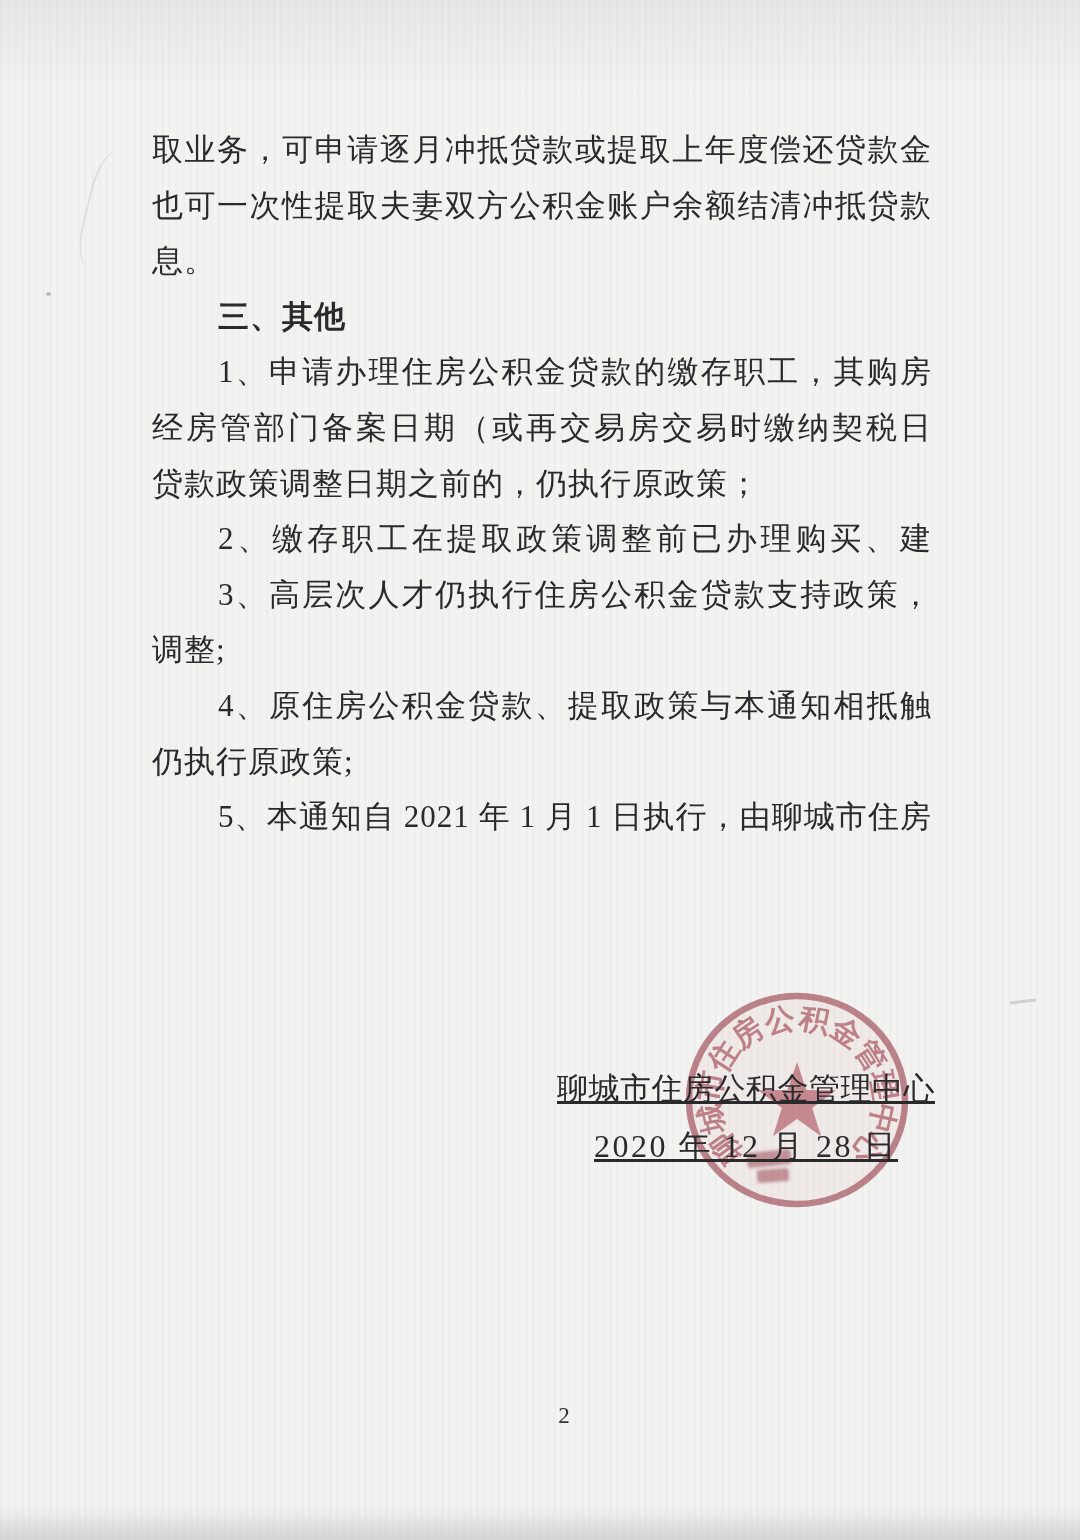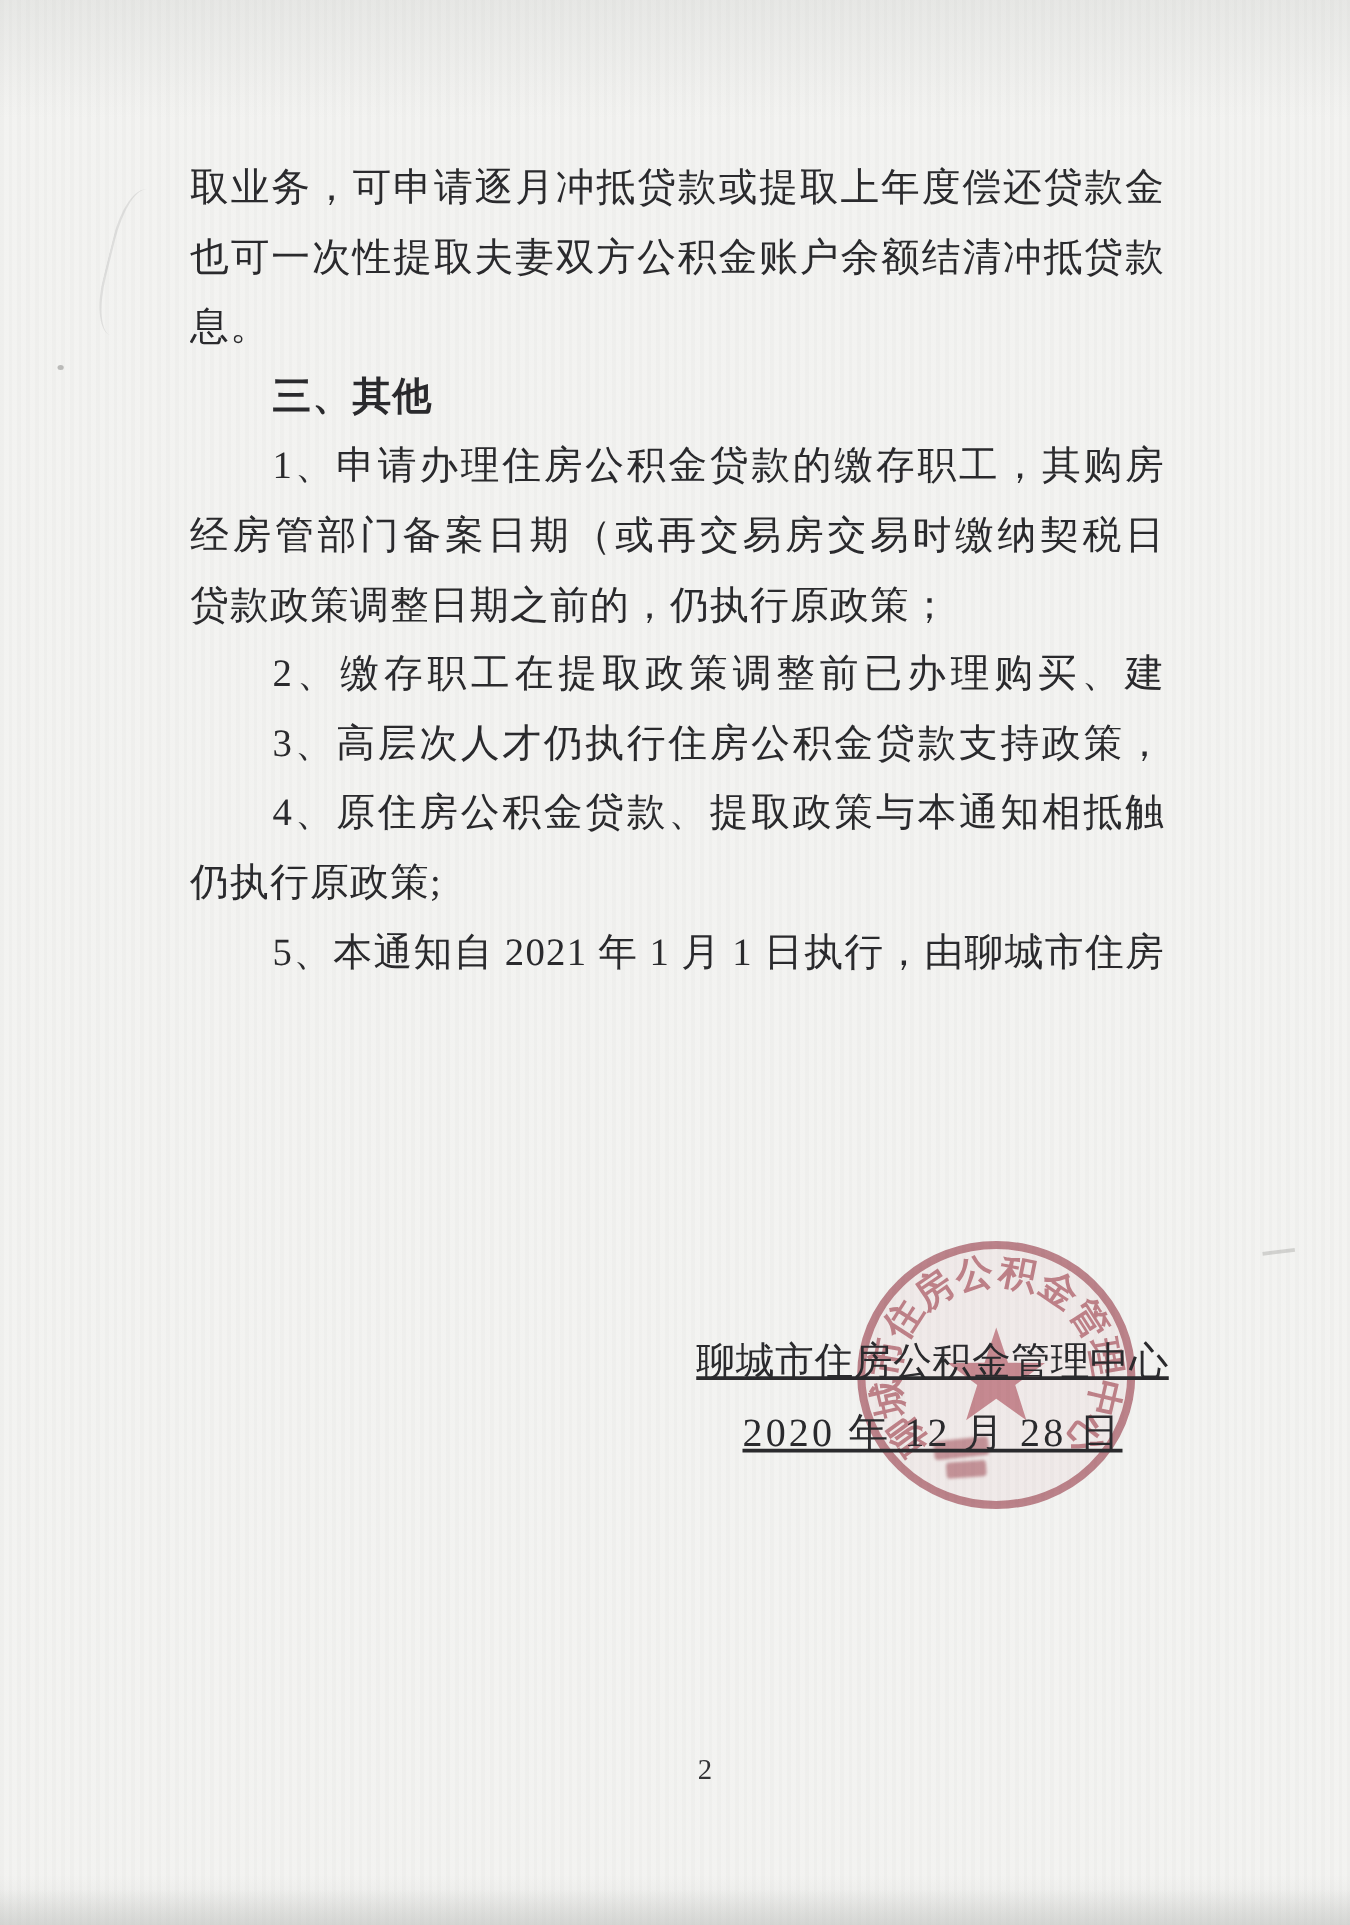--- a/index.html
+++ b/index.html
@@ -70,20 +70,21 @@
   <div class="body-text" id="bodyLines">
       <div class="line full">取业务，可申请逐月冲抵贷款或提取上年度偿还贷款金额，</div>
       <div class="line full">也可一次性提取夫妻双方公积金账户余额结清冲抵贷款本</div>
       <div class="line">息。</div>
       <div class="line ind bold">三、其他</div>
       <div class="line full ind">1、申请办理住房公积金贷款的缴存职工，其购房合同</div>
       <div class="line full">经房管部门备案日期（或再交易房交易时缴纳契税日期）在</div>
       <div class="line">贷款政策调整日期之前的，仍执行原政策；</div>
       <div class="line full ind">2、缴存职工在提取政策调整前已办理购买、建造、翻</div>
       <div class="line full ind">3、高层次人才仍执行住房公积金贷款支持政策，不予</div>
+      <div class="line">调整;</div>
       <div class="line full ind">4、原住房公积金贷款、提取政策与本通知相抵触的，</div>
       <div class="line">仍执行原政策;</div>
       <div class="line full ind">5、本通知自 2021 年 1 月 1 日执行，由聊城市住房公积</div>
     </div>
 
   <div class="signature">
     <div class="sig-org">聊城市住房公积金管理中心</div>
     <div class="sig-date">2020 年 12 月 28 日</div>
   </div>
 

